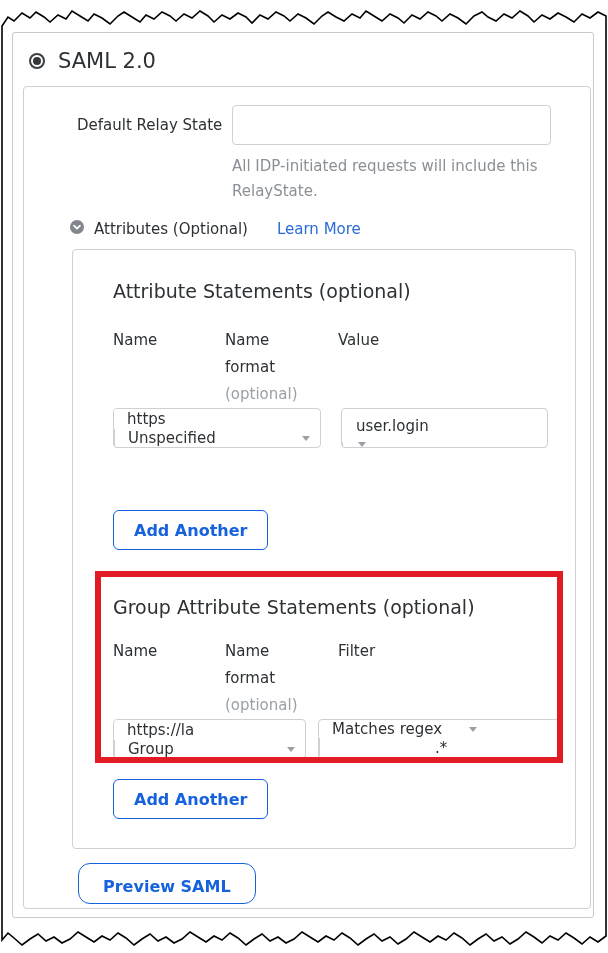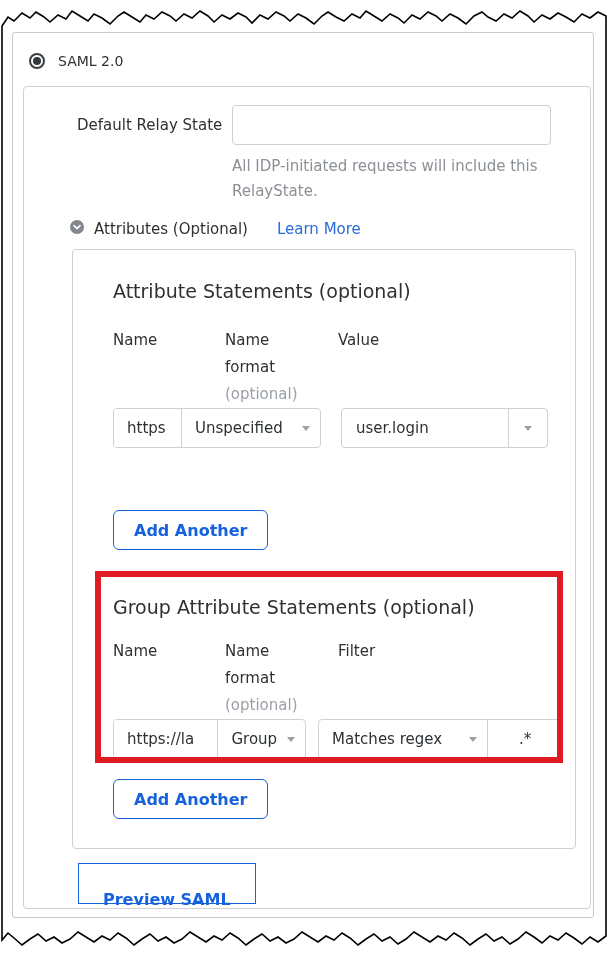--- a/index.html
+++ b/index.html
@@ -20,21 +20,21 @@
     border: 1px solid #c9c9cd;
     border-radius: 3px;
     background: #fff;
   }
   .radio-row { display:flex; align-items:center; margin: 16px 0 0 16px; height: 24px; }
   .radio-outer {
     width: 16px; height: 16px; border: 2px solid #3a3f44; border-radius: 50%;
     display:flex; align-items:center; justify-content:center; background:#fff;
   }
   .radio-dot { width: 8px; height: 8px; background:#33383d; border-radius:50%; }
-  .radio-label { margin-left: 13px; font-size: 14px; }
+  .radio-label { margin-left: 13px; font-size: 21px; }
 
   .inner-panel {
     margin: 13px 2px 0 10px;
     height: 823px;
     border: 1px solid #d0d0d4;
     border-radius: 4px;
     background: #fff;
   }
 
   .relay-row { display:flex; padding: 18px 39px 0 53px; }
@@ -62,21 +62,21 @@
   .col-headers { display:flex; margin-top: 25px; height: 81px; font-size: 15px; line-height: 27px; }
   .col-name { width: 112px; }
   .col-format { width: 113px; }
   .col-last { flex: 1; }
   .wrap-80 { display:block; width: 80px; }
   .optional { color: #9aa0a6; }
 
   .field-row { display: flex; align-items: flex-start; }
   .joined {
     display: flex; height: 40px; border: 1px solid #cfcfd4; border-radius: 4px;
-    background: #fff; overflow: hidden;
+    background: #fff; overflow: hidden; flex-direction: column;
   }
   .seg { display:flex; align-items:center; font-size: 15px; }
   .seg + .seg { border-left: 1px solid #cfcfd4; }
   .seg-input { border: none; outline: none; height: 100%; font: 15px "DejaVu Sans","Liberation Sans",sans-serif; color:#2d3134; padding: 0 0 0 13px; min-width:0; }
   .seg-select { justify-content: space-between; padding: 0 10px 0 13px; cursor: pointer; }
   .seg-arrow { justify-content: center; cursor: pointer; }
   .chev { width: 0; height: 0; border-left: 4px solid transparent; border-right: 4px solid transparent; border-top: 5px solid #9aa0a5; margin-left: 10px; }
   .seg-arrow .chev { margin-left: 0; }
 
   .btn-blue {
@@ -94,23 +94,23 @@
 
   .red-annotation {
     position: absolute; left: 95px; top: 571px;
     width: 468px; height: 192px;
     border: 6px solid #e01b24;
     pointer-events: none; z-index: 8;
   }
 
   .preview-btn {
     display:inline-block; margin: 14px 16px 0 54px;
-    border: 1.5px solid #1662dd; border-radius: 0; background:#fff;
+    border: 1.5px solid #1662dd; border-radius: 12px; background:#fff;
     color:#1662dd; font-weight:bold; font-size: 16px;
-    padding: 17px 24px; height: 41px; line-height: 38px; cursor:pointer;
+    padding: 4px 24px; height: 41px; line-height: 38px; cursor:pointer;
     font-family: "DejaVu Sans","Liberation Sans",sans-serif;
   }
 
   .w-name1 { width: 67px; }
   .w-fmt1 { flex: 1; }
   .ctlA1 { width: 208px; }
   .ctlB1 { width: 207px; margin-left: 20px; }
   .valtxt { flex: 1; padding-left: 14px; }
   .arrow-seg { width: 39px; }
   .ctlA2 { width: 216px; }

